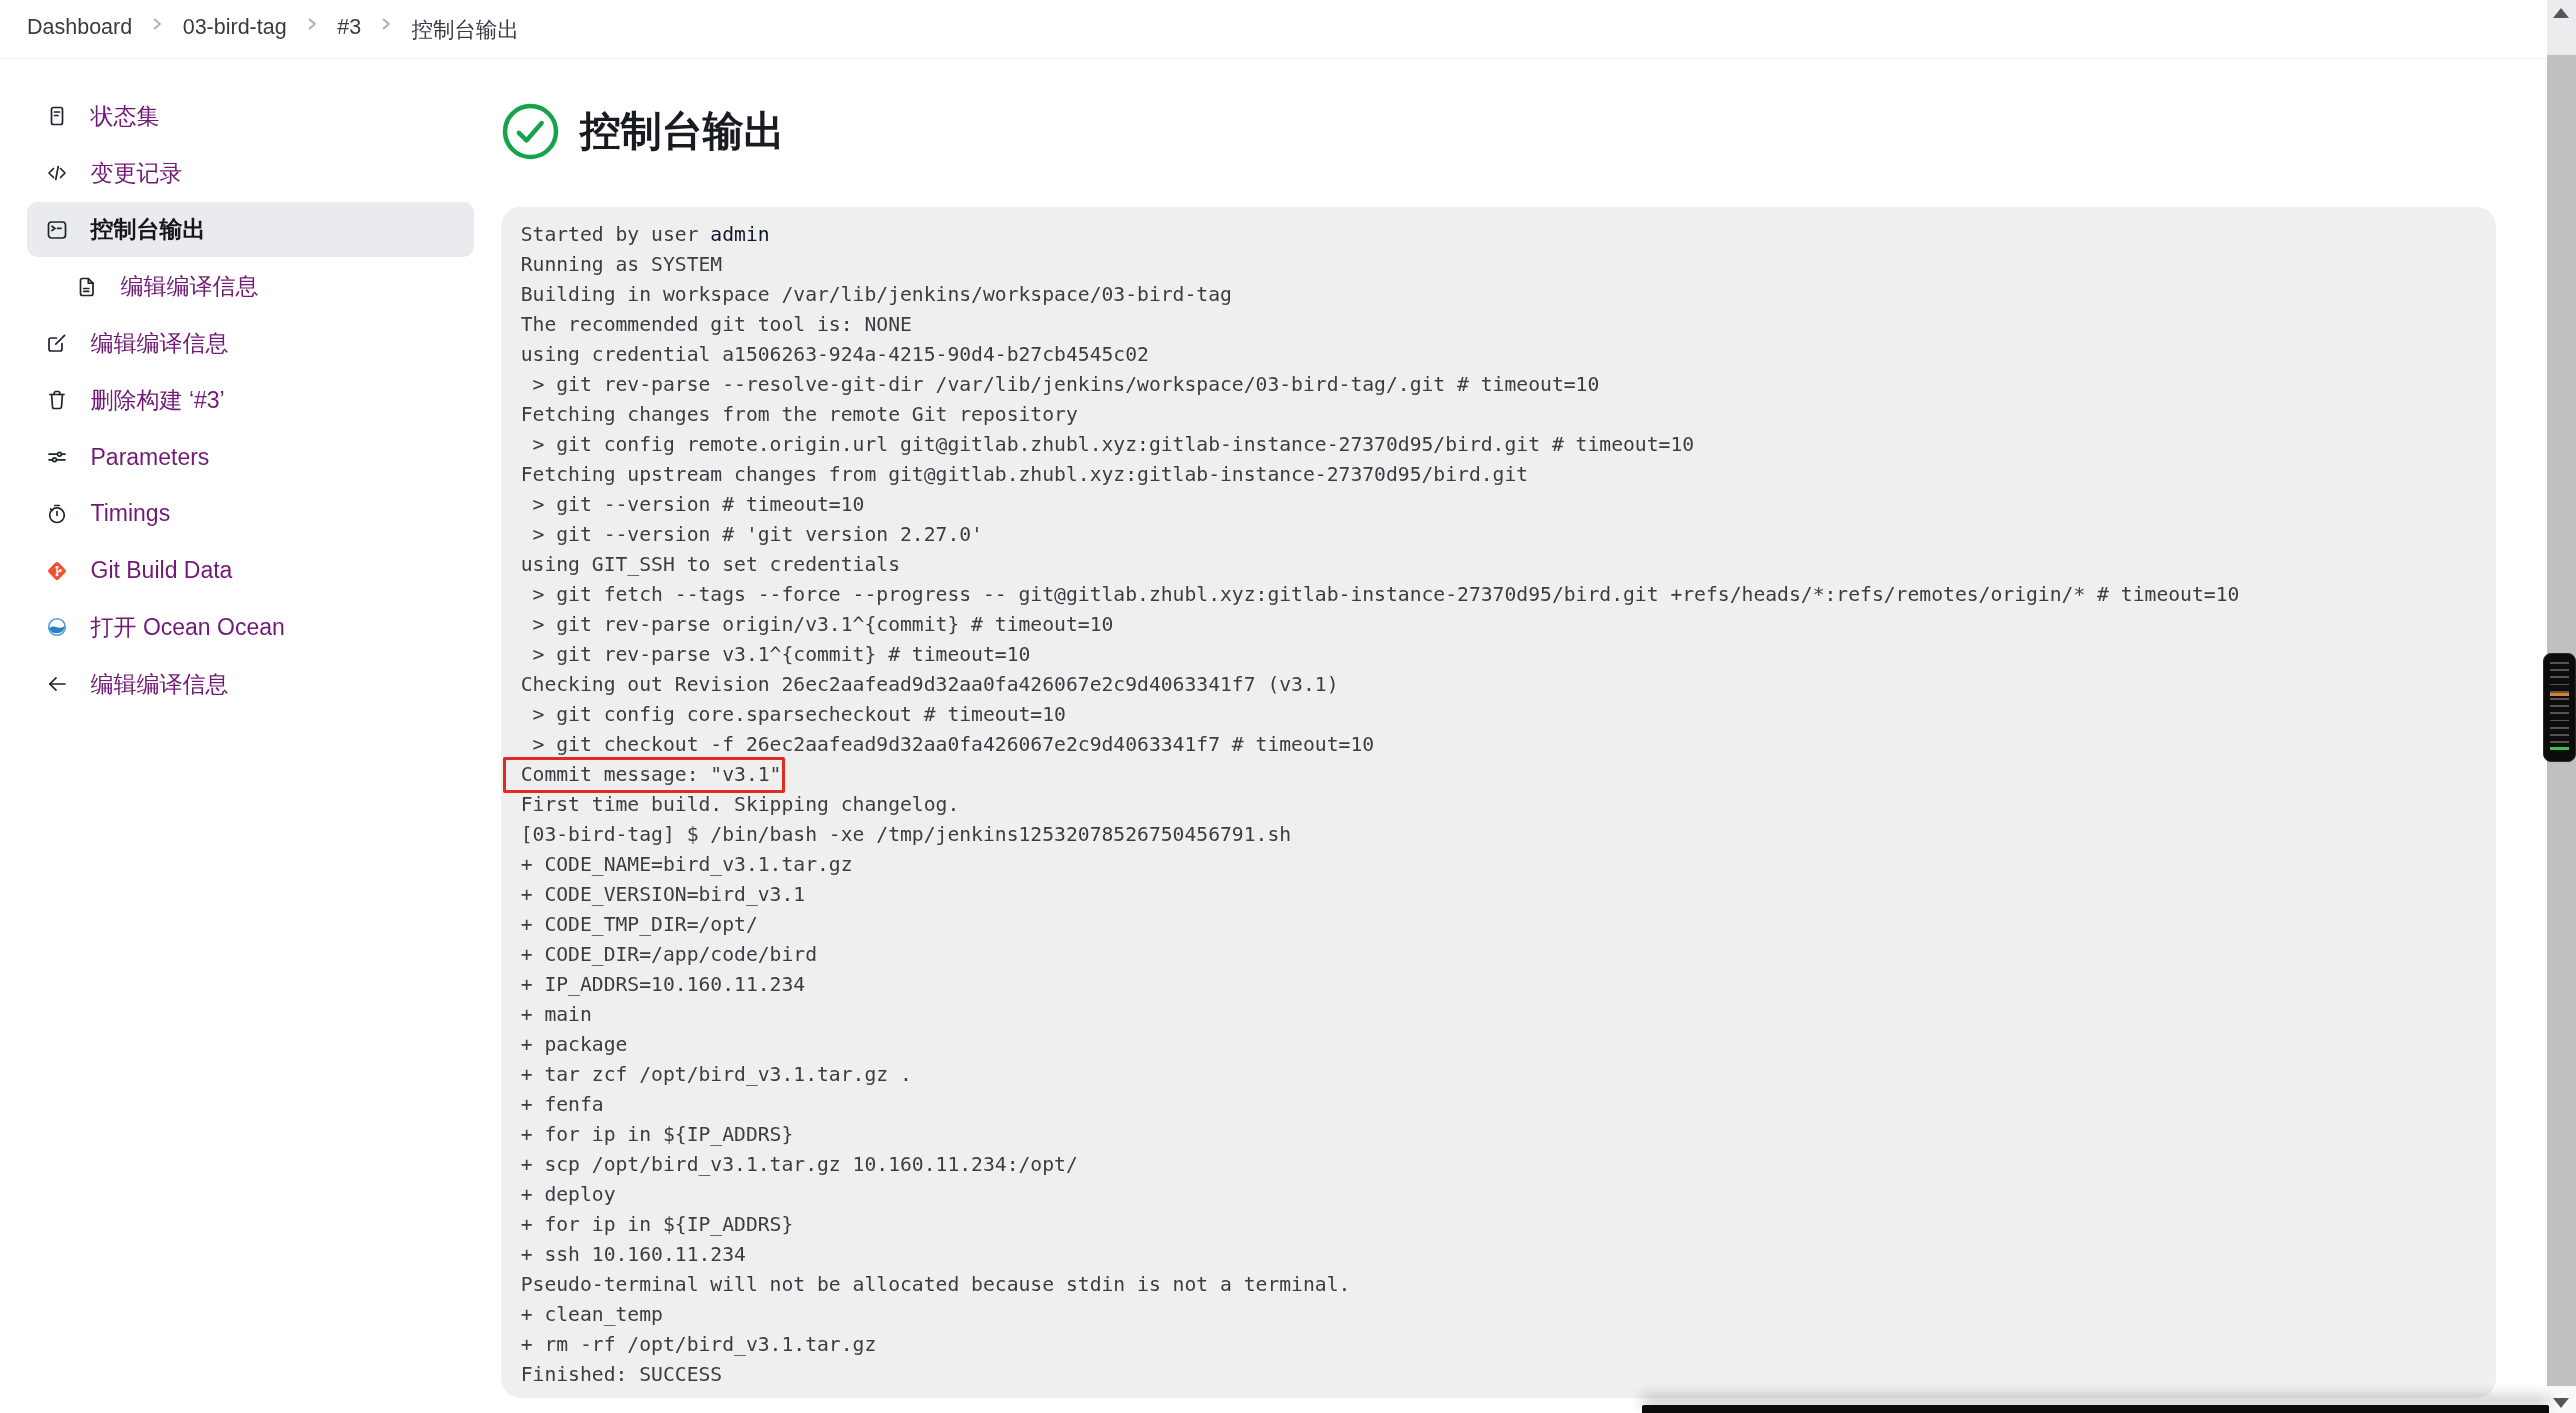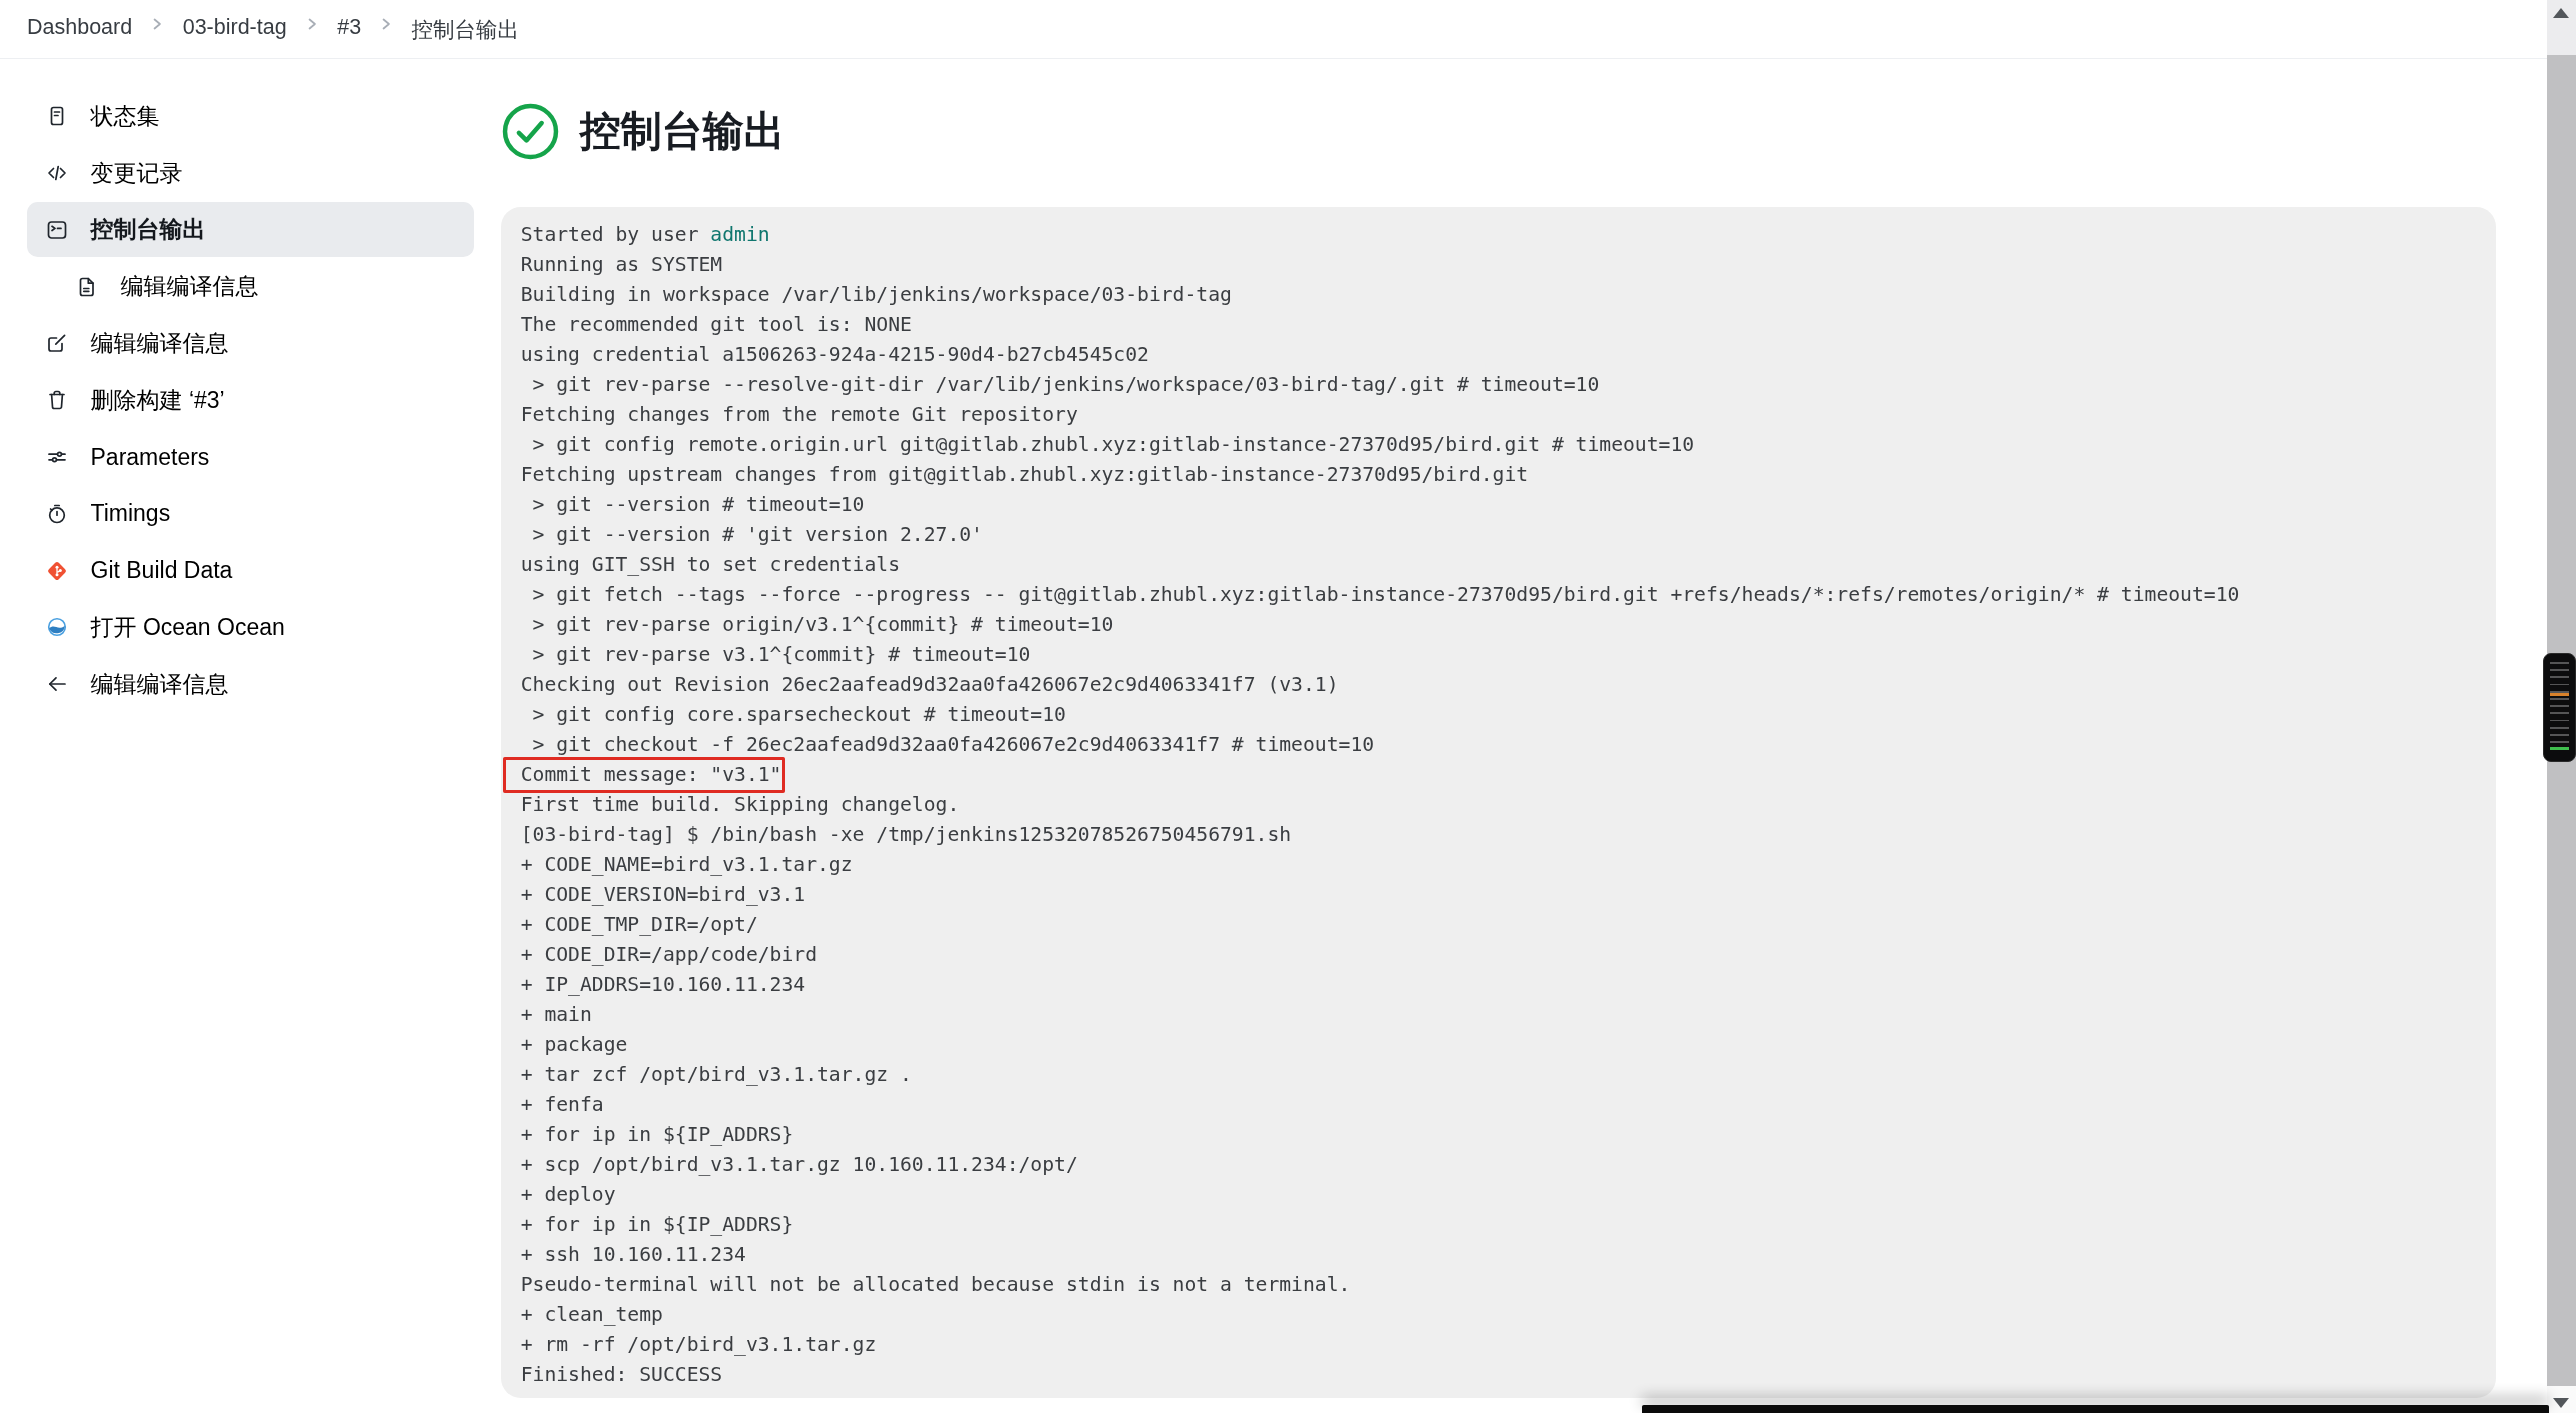--- a/index.html
+++ b/index.html
@@ -17,42 +17,42 @@
   }
   .breadcrumb{display:flex;align-items:flex-start;gap:19px;font-size:21.5px;color:#373c42;}
   .crumb{color:#373c42;text-decoration:none;cursor:pointer;white-space:nowrap;}
   .chev{display:flex;align-items:center;}
 
   
   .bodyrow{display:flex;height:1354px;}
   .sidebar{width:501px;flex:none;padding-top:28px;box-sizing:border-box;}
   .side-item{
     display:flex;align-items:center;height:55px;margin:1.8px 27px;
-    border-radius:10.7px;padding-left:18px;font-size:23px;color:#000000;
+    border-radius:10.7px;padding-left:18px;font-size:23px;color:#701a75;
     gap:21.5px;cursor:pointer;white-space:nowrap;
   }
   .side-item.active{background:#e9ebee;font-weight:bold;color:#14181d;}
   .side-item.indent{margin-left:57px;}
   .side-icon{width:24px;height:24px;flex:none;display:flex;}
   .side-icon svg{width:24px;height:24px;display:block;}
 
   .main{flex:1;padding-top:40px;}
   .title-row{display:flex;align-items:center;gap:19.7px;height:64px;}
   .title-row h1{font-size:41px;margin:0;color:#181c22;font-weight:bold;}
   .check-icon svg{width:59px;height:59px;display:block;}
 
   
   .console{
     margin-top:44px;width:1995px;height:1191px;background:#efefef;
     border-radius:19.7px;padding:12.5px 18px 0 19.7px;box-sizing:border-box;
     font-family:"DejaVu Sans Mono","Liberation Mono",monospace;
     font-size:19.7px;line-height:30px;color:#3a3d41;white-space:pre;overflow:hidden;
   }
   .cline{height:30px;}
-  .console-link{color:#0f766e;text-decoration:none;cursor:pointer;}
+  .console-link{color:#0f172a;text-decoration:none;cursor:pointer;}
   .annotated-line{position:relative;display:inline-block;}
   .red-box{
     position:absolute;left:-18px;top:-2.7px;width:282px;height:36px;
     border:3.6px solid #df2b22;box-sizing:border-box;border-radius:1.8px;pointer-events:none;
   }
 
   
   .scrollbar{position:absolute;top:0;right:0;width:29.5px;height:1413px;}
   .sb-cap-top{position:absolute;top:0;left:0;right:0;height:55px;background:#ececee;}
   .sb-cap-bottom{position:absolute;bottom:0;left:0;right:0;height:27px;background:#fafafa;}

